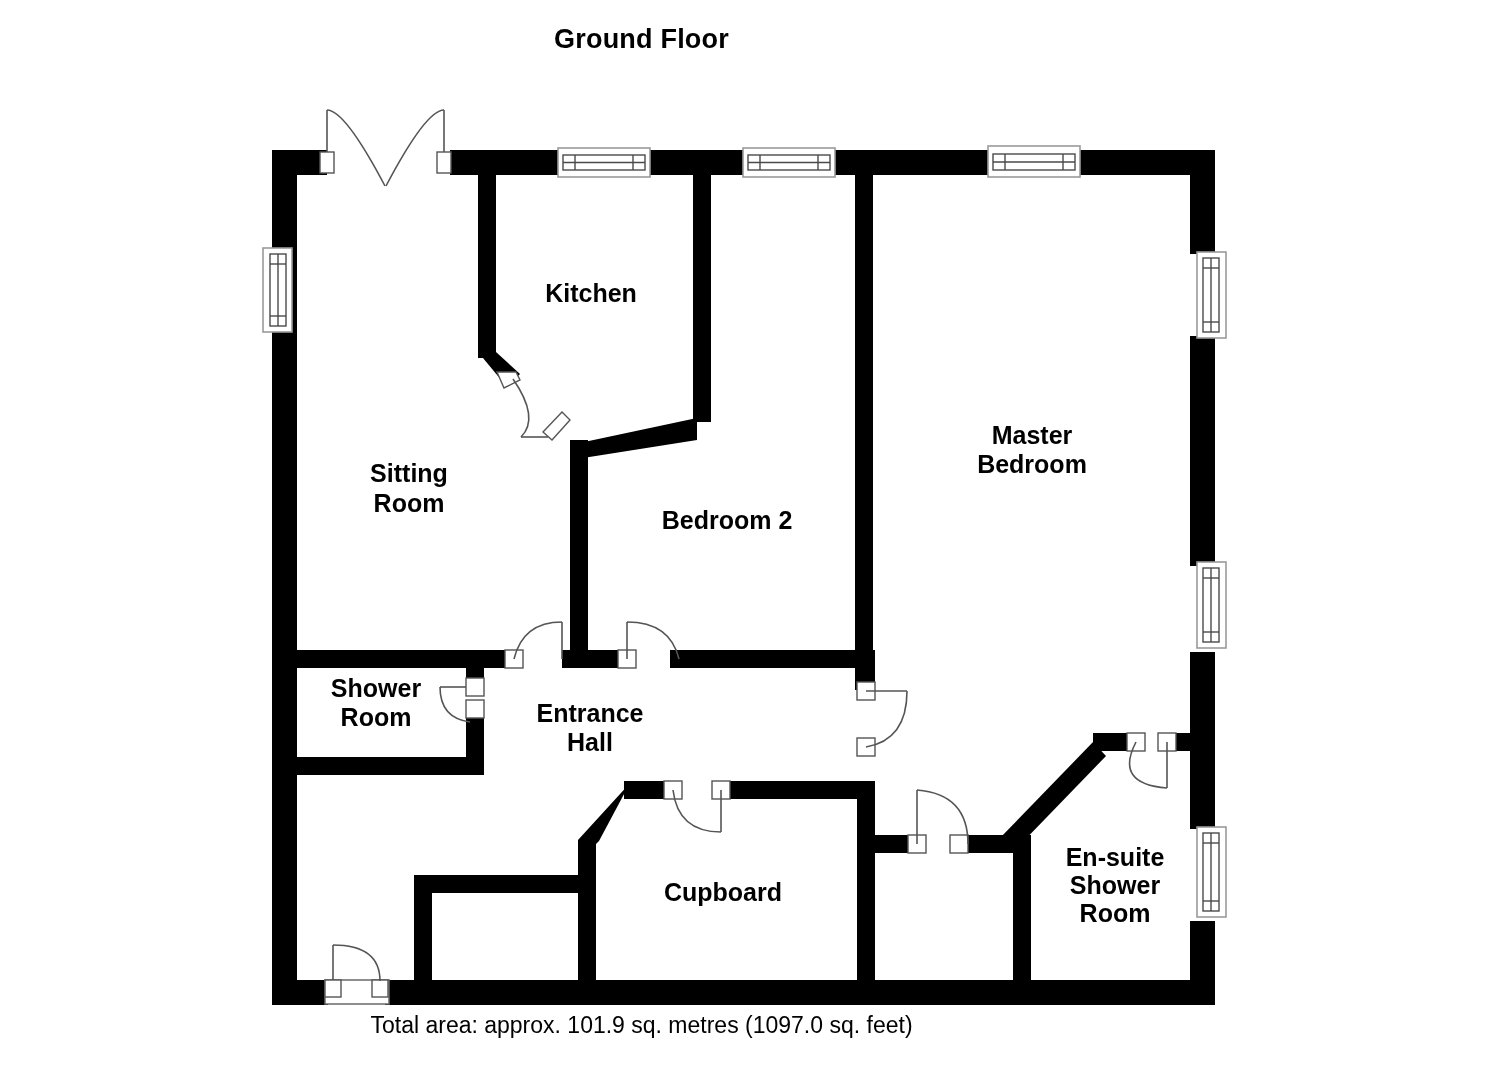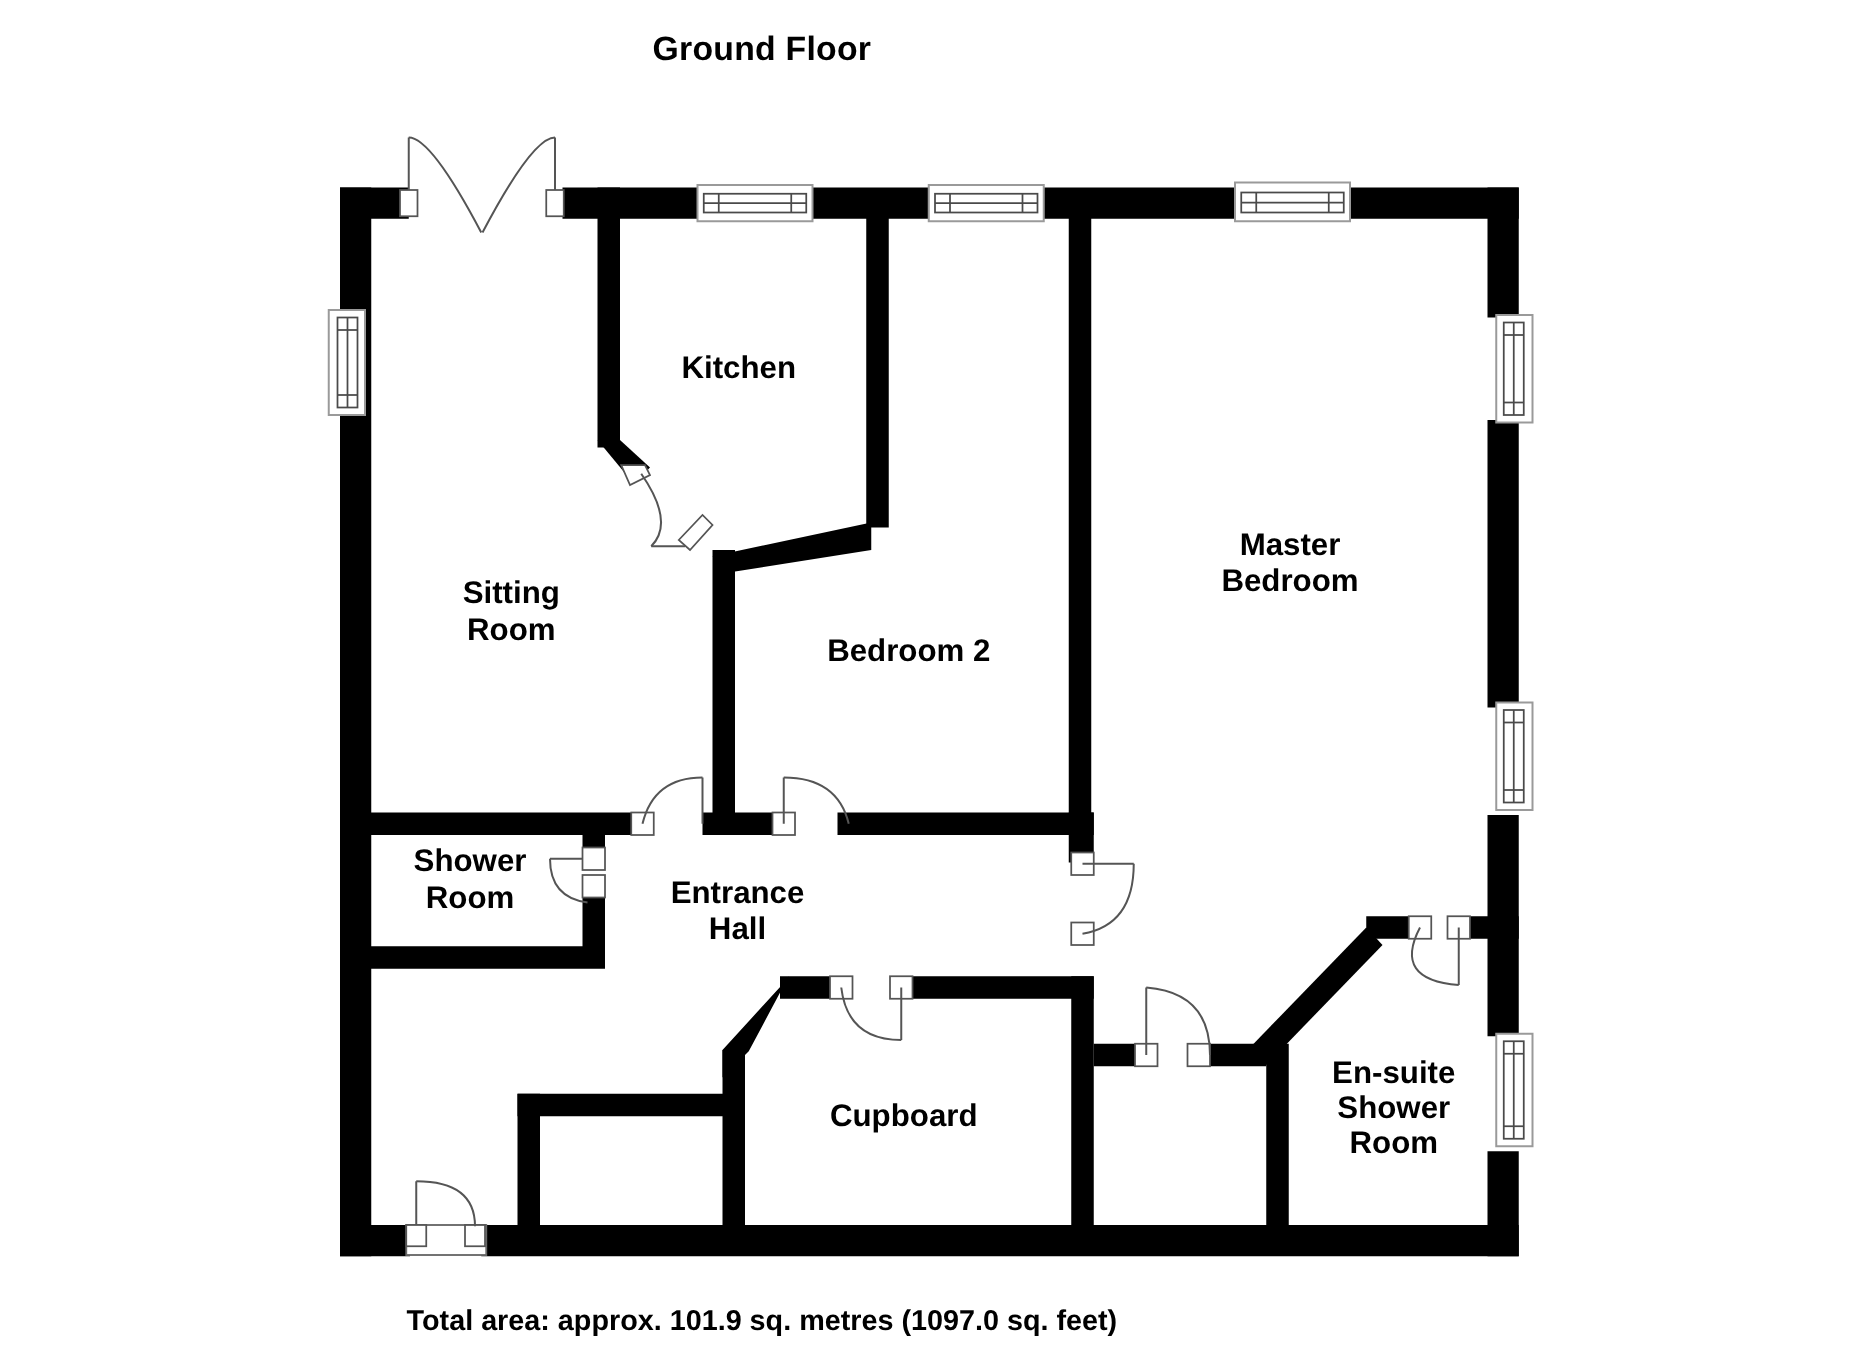--- a/index.html
+++ b/index.html
@@ -18,36 +18,37 @@
     position: relative;
     width: 1485px;
     height: 1080px;
     background: #ffffff;
   }
   .hdr {
     position: absolute;
     left: 0;
     width: 1219px;
     text-align: center;
+    padding-left: 32px;
   }
   #plan-title {
     top: 24px;
     font-size: 27px;
     font-weight: bold;
     letter-spacing: 0.2px;
   }
   #plan-subtitle {
     top: 60px;
     font-size: 17px;
     font-weight: normal;
   }
   #plan-footer {
-    top: 1043px;
+    top: 1012px;
     font-size: 23px;
-    font-weight: bold;
+    font-weight: normal;
   }
   #floorplan-svg {
     position: absolute;
     left: 0;
     top: 0;
   }
   .room-label {
     font-family: "Liberation Sans", sans-serif;
     font-weight: bold;
     font-size: 25px;

